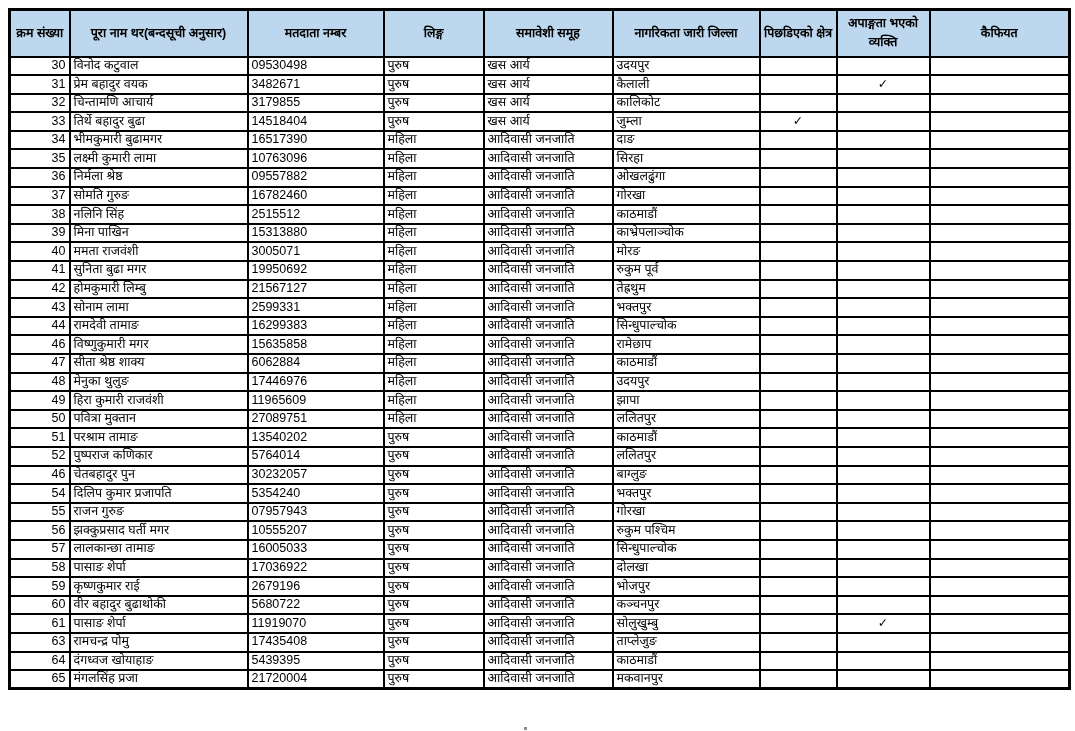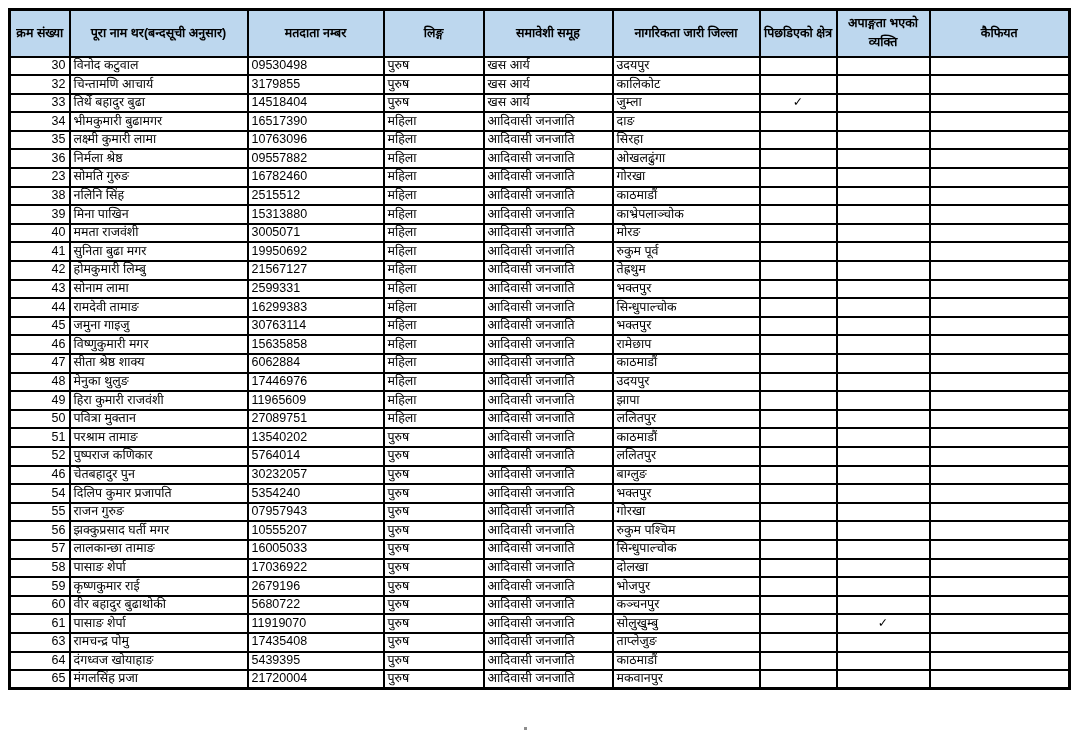--- a/index.html
+++ b/index.html
@@ -118,20 +118,31 @@
           <td class="align-left">विनोद कटुवाल</td>
           <td class="align-left">09530498</td>
           <td class="align-left">पुरुष</td>
           <td class="align-left">खस आर्य</td>
           <td class="align-left">उदयपुर</td>
           <td class="align-center"></td>
           <td class="align-center"></td>
           <td class="align-left"></td>
         </tr>
         <tr>
+          <td class="align-right">31</td>
+          <td class="align-left">प्रेम बहादुर वयक</td>
+          <td class="align-left">3482671</td>
+          <td class="align-left">पुरुष</td>
+          <td class="align-left">खस आर्य</td>
+          <td class="align-left">कैलाली</td>
+          <td class="align-center"></td>
+          <td class="align-center">✓</td>
+          <td class="align-left"></td>
+        </tr>
+        <tr>
           <td class="align-right">32</td>
           <td class="align-left">चिन्तामणि आचार्य</td>
           <td class="align-left">3179855</td>
           <td class="align-left">पुरुष</td>
           <td class="align-left">खस आर्य</td>
           <td class="align-left">कालिकोट</td>
           <td class="align-center"></td>
           <td class="align-center"></td>
           <td class="align-left"></td>
         </tr>
@@ -173,21 +184,21 @@
           <td class="align-left">निर्मला श्रेष्ठ</td>
           <td class="align-left">09557882</td>
           <td class="align-left">महिला</td>
           <td class="align-left">आदिवासी जनजाति</td>
           <td class="align-left">ओखलढुंगा</td>
           <td class="align-center"></td>
           <td class="align-center"></td>
           <td class="align-left"></td>
         </tr>
         <tr>
-          <td class="align-right">23</td>
+          <td class="align-right">37</td>
           <td class="align-left">सोमति गुरुङ</td>
           <td class="align-left">16782460</td>
           <td class="align-left">महिला</td>
           <td class="align-left">आदिवासी जनजाति</td>
           <td class="align-left">गोरखा</td>
           <td class="align-center"></td>
           <td class="align-center"></td>
           <td class="align-left"></td>
         </tr>
         <tr>
@@ -256,31 +267,20 @@
           <td class="align-center"></td>
           <td class="align-left"></td>
         </tr>
         <tr>
           <td class="align-right">44</td>
           <td class="align-left">रामदेवी तामाङ</td>
           <td class="align-left">16299383</td>
           <td class="align-left">महिला</td>
           <td class="align-left">आदिवासी जनजाति</td>
           <td class="align-left">सिन्धुपाल्चोक</td>
-          <td class="align-center"></td>
-          <td class="align-center"></td>
-          <td class="align-left"></td>
-        </tr>
-        <tr>
-          <td class="align-right">45</td>
-          <td class="align-left">जमुना गाइजु</td>
-          <td class="align-left">30763114</td>
-          <td class="align-left">महिला</td>
-          <td class="align-left">आदिवासी जनजाति</td>
-          <td class="align-left">भक्तपुर</td>
           <td class="align-center"></td>
           <td class="align-center"></td>
           <td class="align-left"></td>
         </tr>
         <tr>
           <td class="align-right">46</td>
           <td class="align-left">विष्णुकुमारी मगर</td>
           <td class="align-left">15635858</td>
           <td class="align-left">महिला</td>
           <td class="align-left">आदिवासी जनजाति</td>

